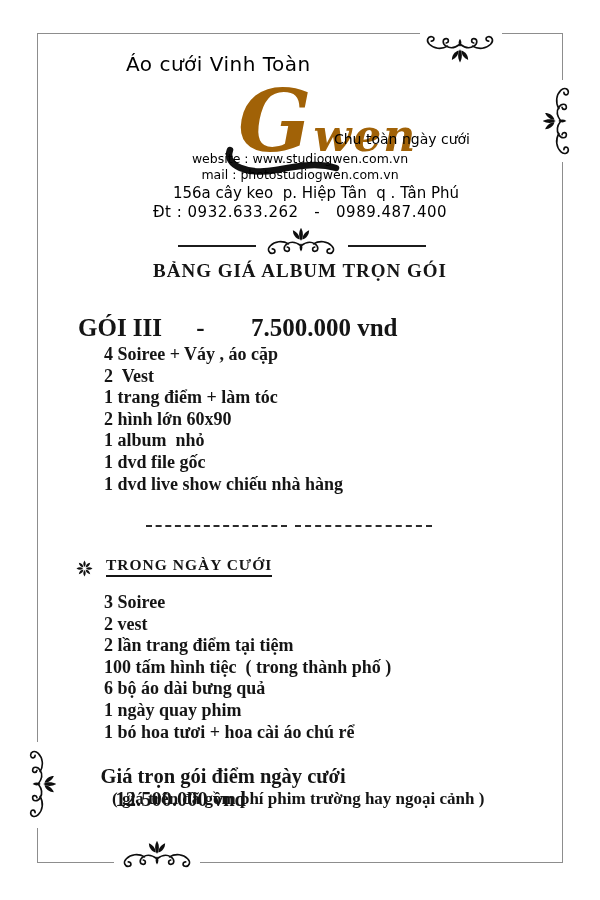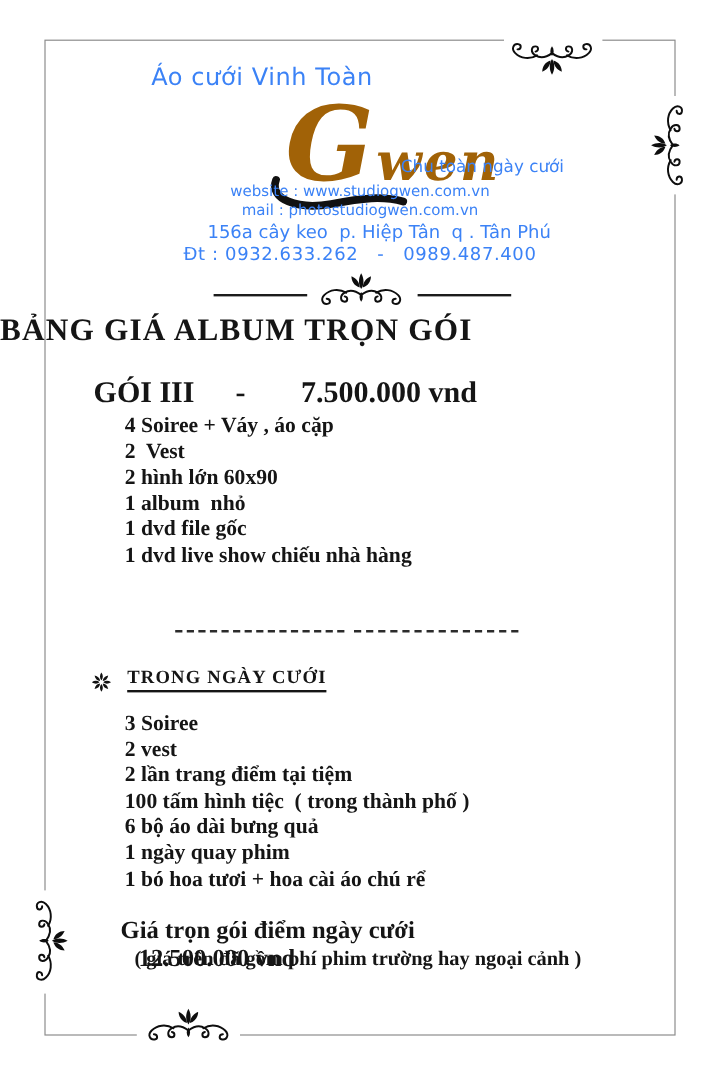--- a/index.html
+++ b/index.html
@@ -20,36 +20,36 @@
   .orn-right{left:518px;top:106px;width:78px;height:30px;transform:rotate(-90deg);}
   .orn-left{left:3px;top:769px;width:78px;height:30px;transform:rotate(90deg);}
   .orn-bottom{left:118px;top:840px;width:78px;height:30px;}
   .orn-mid{left:262px;top:227px;width:78px;height:30px;}
 
   .sep-line{position:absolute;top:245px;height:2px;background:#1c1c1c;}
   .sep-left{left:178px;width:78px;}
   .sep-right{left:348px;width:78px;}
 
   
-  .hand{font-family:"DejaVu Sans",sans-serif;color:#3b82f6;}
+  .hand{font-family:"DejaVu Sans",sans-serif;color:#000000;}
   .studio-label{position:absolute;left:126px;top:52px;font-size:20px;letter-spacing:.5px;}
   .logo{position:absolute;left:238px;top:70px;width:220px;line-height:90px;}
   .logo-text{display:block;font:italic 700 44px "DejaVu Serif",serif;letter-spacing:2px;color:#a16207;}
   .logo-text::first-letter{font-size:86px;}
   .logo-swash{position:absolute;left:224px;top:144px;width:118px;height:36px;}
   .tagline{position:absolute;left:0;top:131px;width:470px;text-align:right;font-size:14px;}
   .center-line{position:absolute;left:0;width:600px;text-align:center;}
   .website-line{top:151px;font-size:12.5px;}
   .mail-line{top:167px;font-size:12.5px;}
   .address-line{top:184px;font-size:15px;white-space:pre;padding-left:16px;}
   .phone-line{top:203px;font-size:15px;white-space:pre;letter-spacing:.5px;}
 
   
-  .page-title{position:absolute;left:0;top:260px;width:600px;text-align:left;
-              font-size:26px;font-weight:700;letter-spacing:1px;}
+  .page-title{position:absolute;left:0;top:260px;width:600px;text-align:center;
+              font-size:19px;font-weight:700;letter-spacing:1px;}
   .goi-line{position:absolute;left:78px;top:314px;font-size:25px;font-weight:700;}
   .goi-line .name{margin-right:28px;}
   .goi-line .dash{margin-right:40px;}
 
   .list{position:absolute;left:104px;font-size:18px;font-weight:700;}
   .list .li{line-height:21.6px;white-space:pre;}
   .list-1{top:344px;}
   .list-2{top:592px;}
 
   .dash-divider{position:absolute;left:146px;top:525px;width:288px;display:flex;gap:8px;}
@@ -134,20 +134,21 @@
 
   <div class="goi-line">
     <span class="name">GÓI III</span>
     <span class="dash">-</span>
     <span class="price">7.500.000 vnd</span>
   </div>
 
   <div class="list list-1">
     <div class="li">4 Soiree + Váy , áo cặp</div>
     <div class="li">2  Vest</div>
+    <div class="li">1 trang điểm + làm tóc</div>
     <div class="li">2 hình lớn 60x90</div>
     <div class="li">1 album  nhỏ</div>
     <div class="li">1 dvd file gốc</div>
     <div class="li">1 dvd live show chiếu nhà hàng</div>
   </div>
 
   <div class="dash-divider">
     <div class="dash-seg a"></div>
     <div class="dash-seg b"></div>
   </div>

